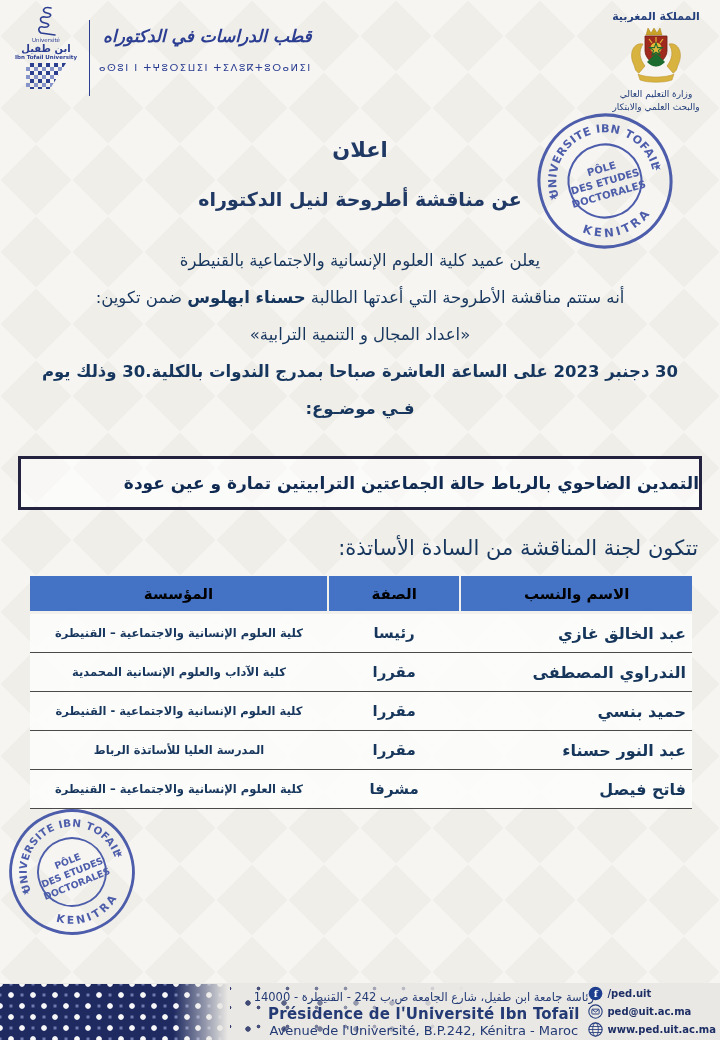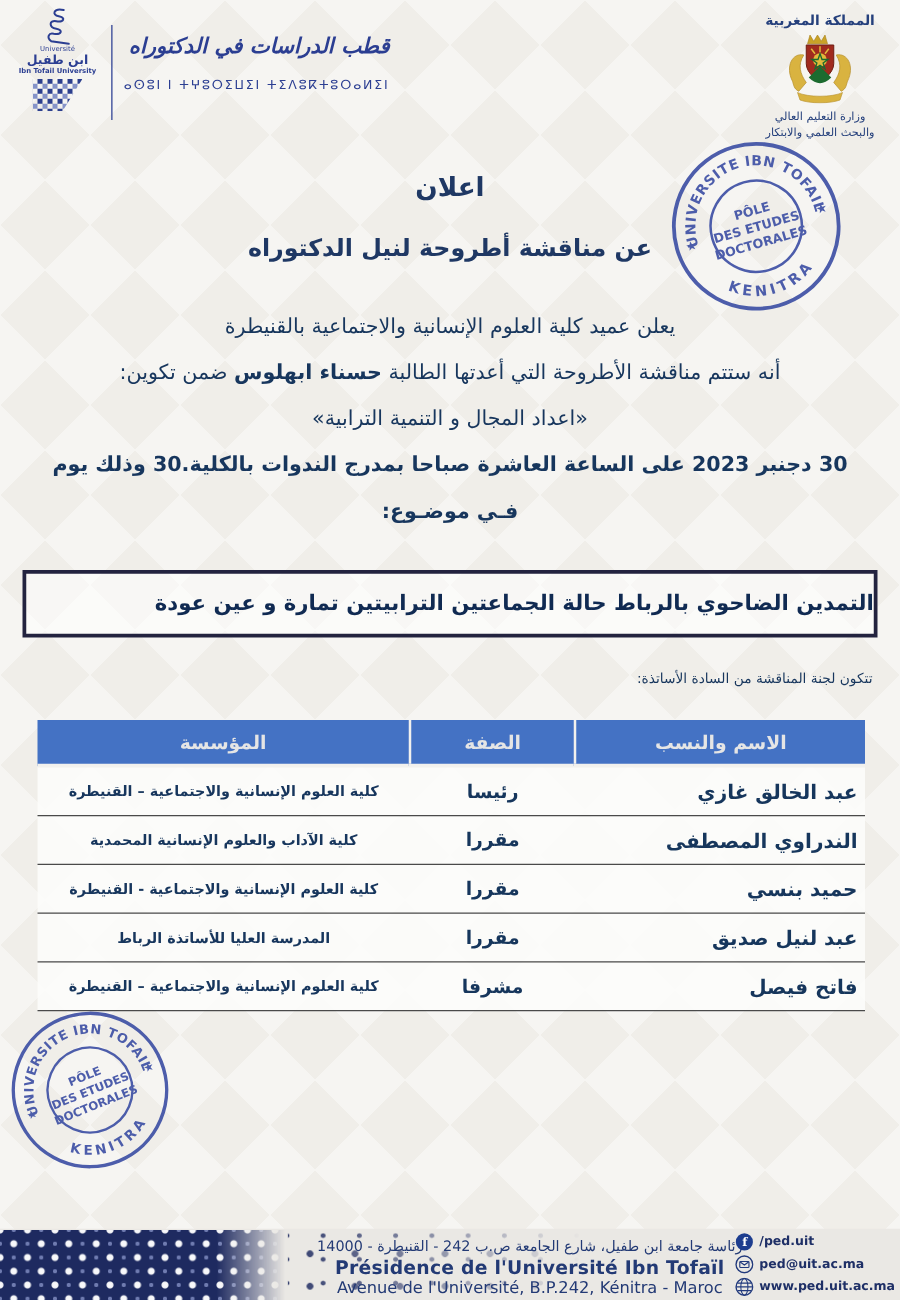--- a/index.html
+++ b/index.html
@@ -39,25 +39,25 @@
   .stamp text{fill:currentColor;font-family:"DejaVu Sans",sans-serif;}
   
   .content{position:absolute;top:134px;left:16px;right:16px;text-align:center;}
   .title{font-size:21px;font-weight:bold;margin:4px 0 26px;color:#1f3864;}
   .subtitle{font-size:19px;font-weight:bold;margin:0 0 32px;color:#1f3864;}
   .bline{font-size:16.5px;line-height:37px;margin:0;}
   .bold{font-weight:bold;}
   .subject-box{position:absolute;left:18px;right:18px;top:456px;border:3px solid #23233f;
     background:rgba(255,255,255,.55);text-align:center;}
   .subject-box p{font-size:17px;font-weight:bold;margin:0;line-height:48px;color:#102a52;text-align:right;}
-  .committee-intro{position:absolute;right:22px;top:536px;font-size:11px;margin:0;}
+  .committee-intro{position:absolute;right:22px;top:536px;font-size:21px;margin:0;}
   
   .committee{position:absolute;left:30px;right:28px;top:576px;}
   table{width:100%;border-collapse:collapse;table-layout:fixed;}
-  thead th{background:#4472c4;color:#e5e5e5;font-size:15px;font-weight:bold;height:33px;
+  thead th{background:#4472c4;color:#000000;font-size:15px;font-weight:bold;height:33px;
     border-bottom:3px solid #f2f1ee;border-left:2px solid #f2f1ee;}
   thead th:last-child{border-left:none;}
   tbody td{background:rgba(253,253,252,.85);border-bottom:1.2px solid #4a4a4a;height:36px;vertical-align:middle;}
   td.c-name{font-size:16px;font-weight:bold;text-align:right;padding-right:6px;color:#16365c;}
   td.c-role{font-size:15px;font-weight:bold;text-align:center;color:#16365c;}
   td.c-inst{font-size:11.5px;font-weight:bold;text-align:center;color:#17365d;}
   
   .footer{position:absolute;left:0;right:0;bottom:0;height:57px;background:#eae8e4;}
   .footer-pattern{position:absolute;left:0;bottom:0;width:228px;height:56px;background-color:#1e2a60;
     background-image:
@@ -186,21 +186,21 @@
           <td class="c-name">الندراوي المصطفى</td>
           <td class="c-role">مقررا</td>
           <td class="c-inst">كلية الآداب والعلوم الإنسانية المحمدية</td>
         </tr>
         <tr>
           <td class="c-name">حميد بنسي</td>
           <td class="c-role">مقررا</td>
           <td class="c-inst">كلية العلوم الإنسانية والاجتماعية - القنيطرة</td>
         </tr>
         <tr>
-          <td class="c-name">عبد لنيل صديق</td>
+          <td class="c-name">عبد النور حسناء</td>
           <td class="c-role">مقررا</td>
           <td class="c-inst">المدرسة العليا للأساتذة الرباط</td>
         </tr>
         <tr>
           <td class="c-name">فاتح فيصل</td>
           <td class="c-role">مشرفا</td>
           <td class="c-inst">كلية العلوم الإنسانية والاجتماعية – القنيطرة</td>
         </tr>
       </tbody>
     </table>

